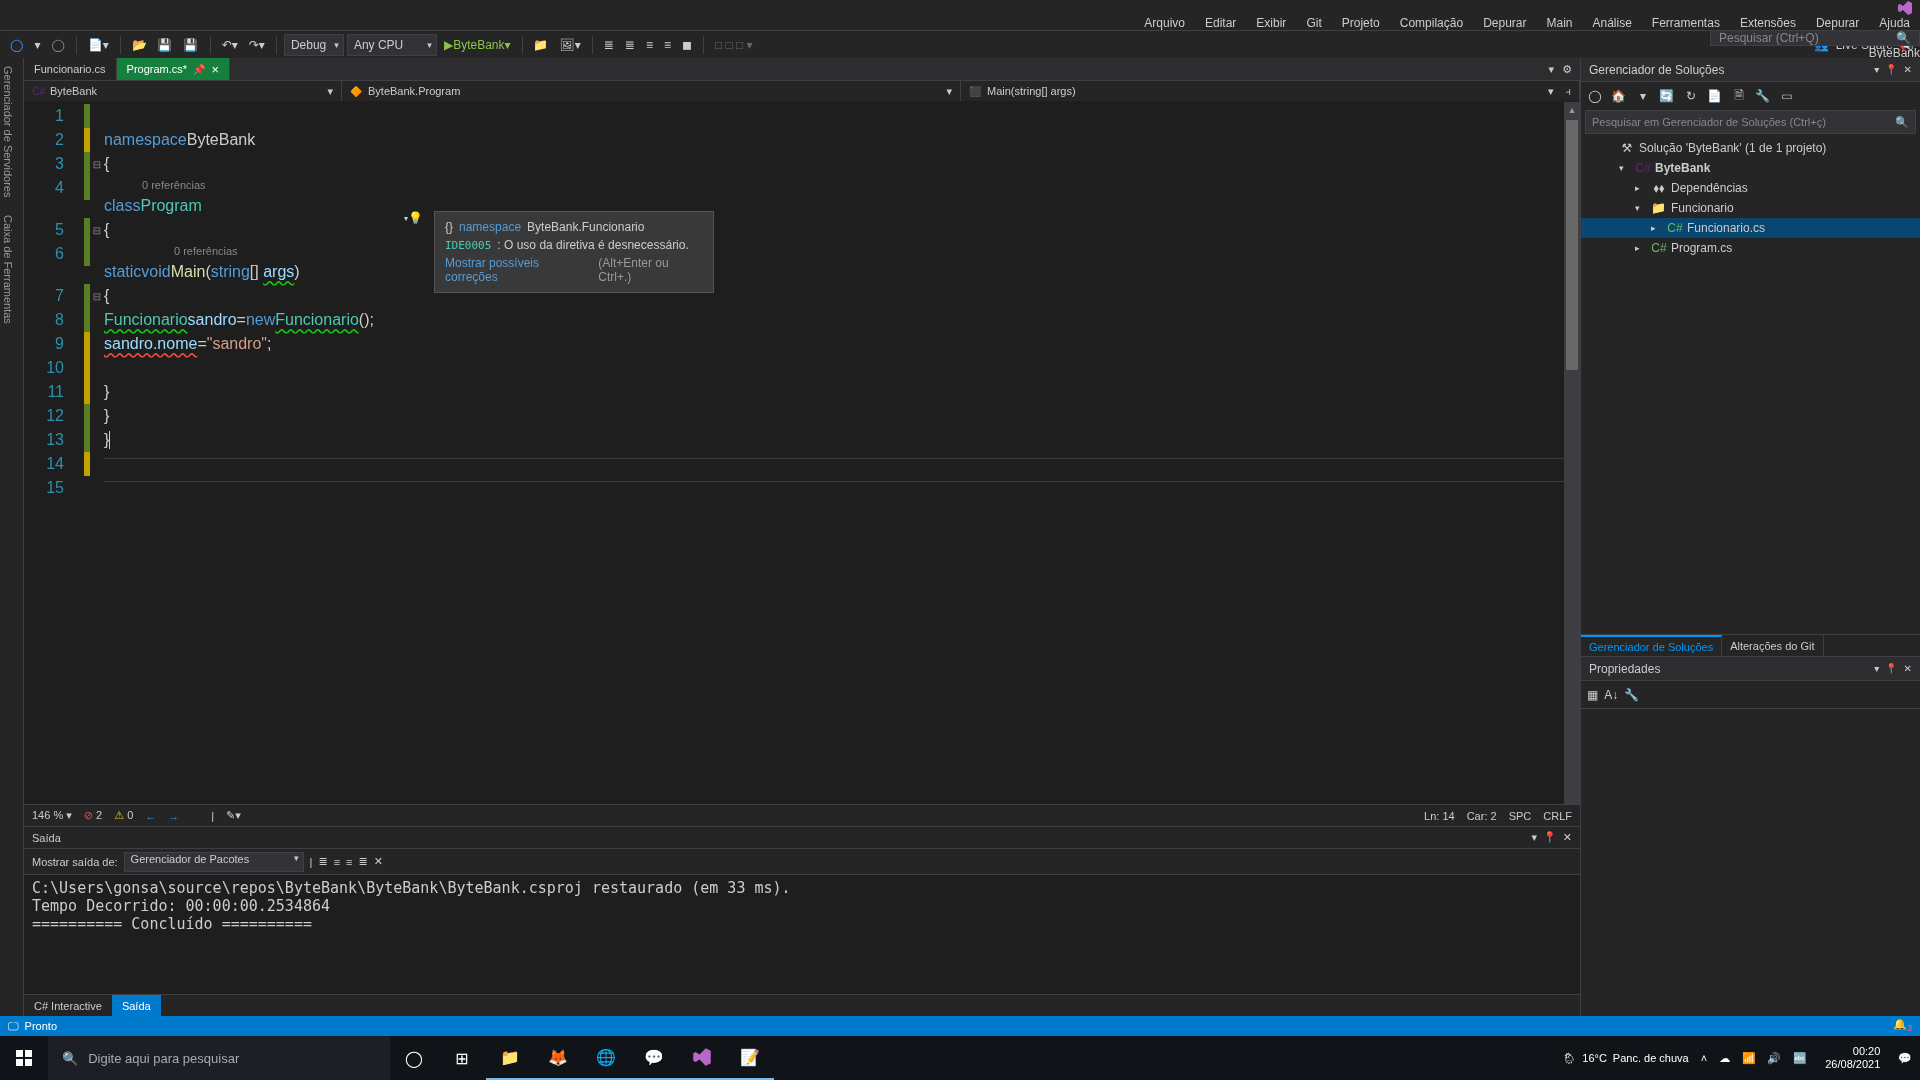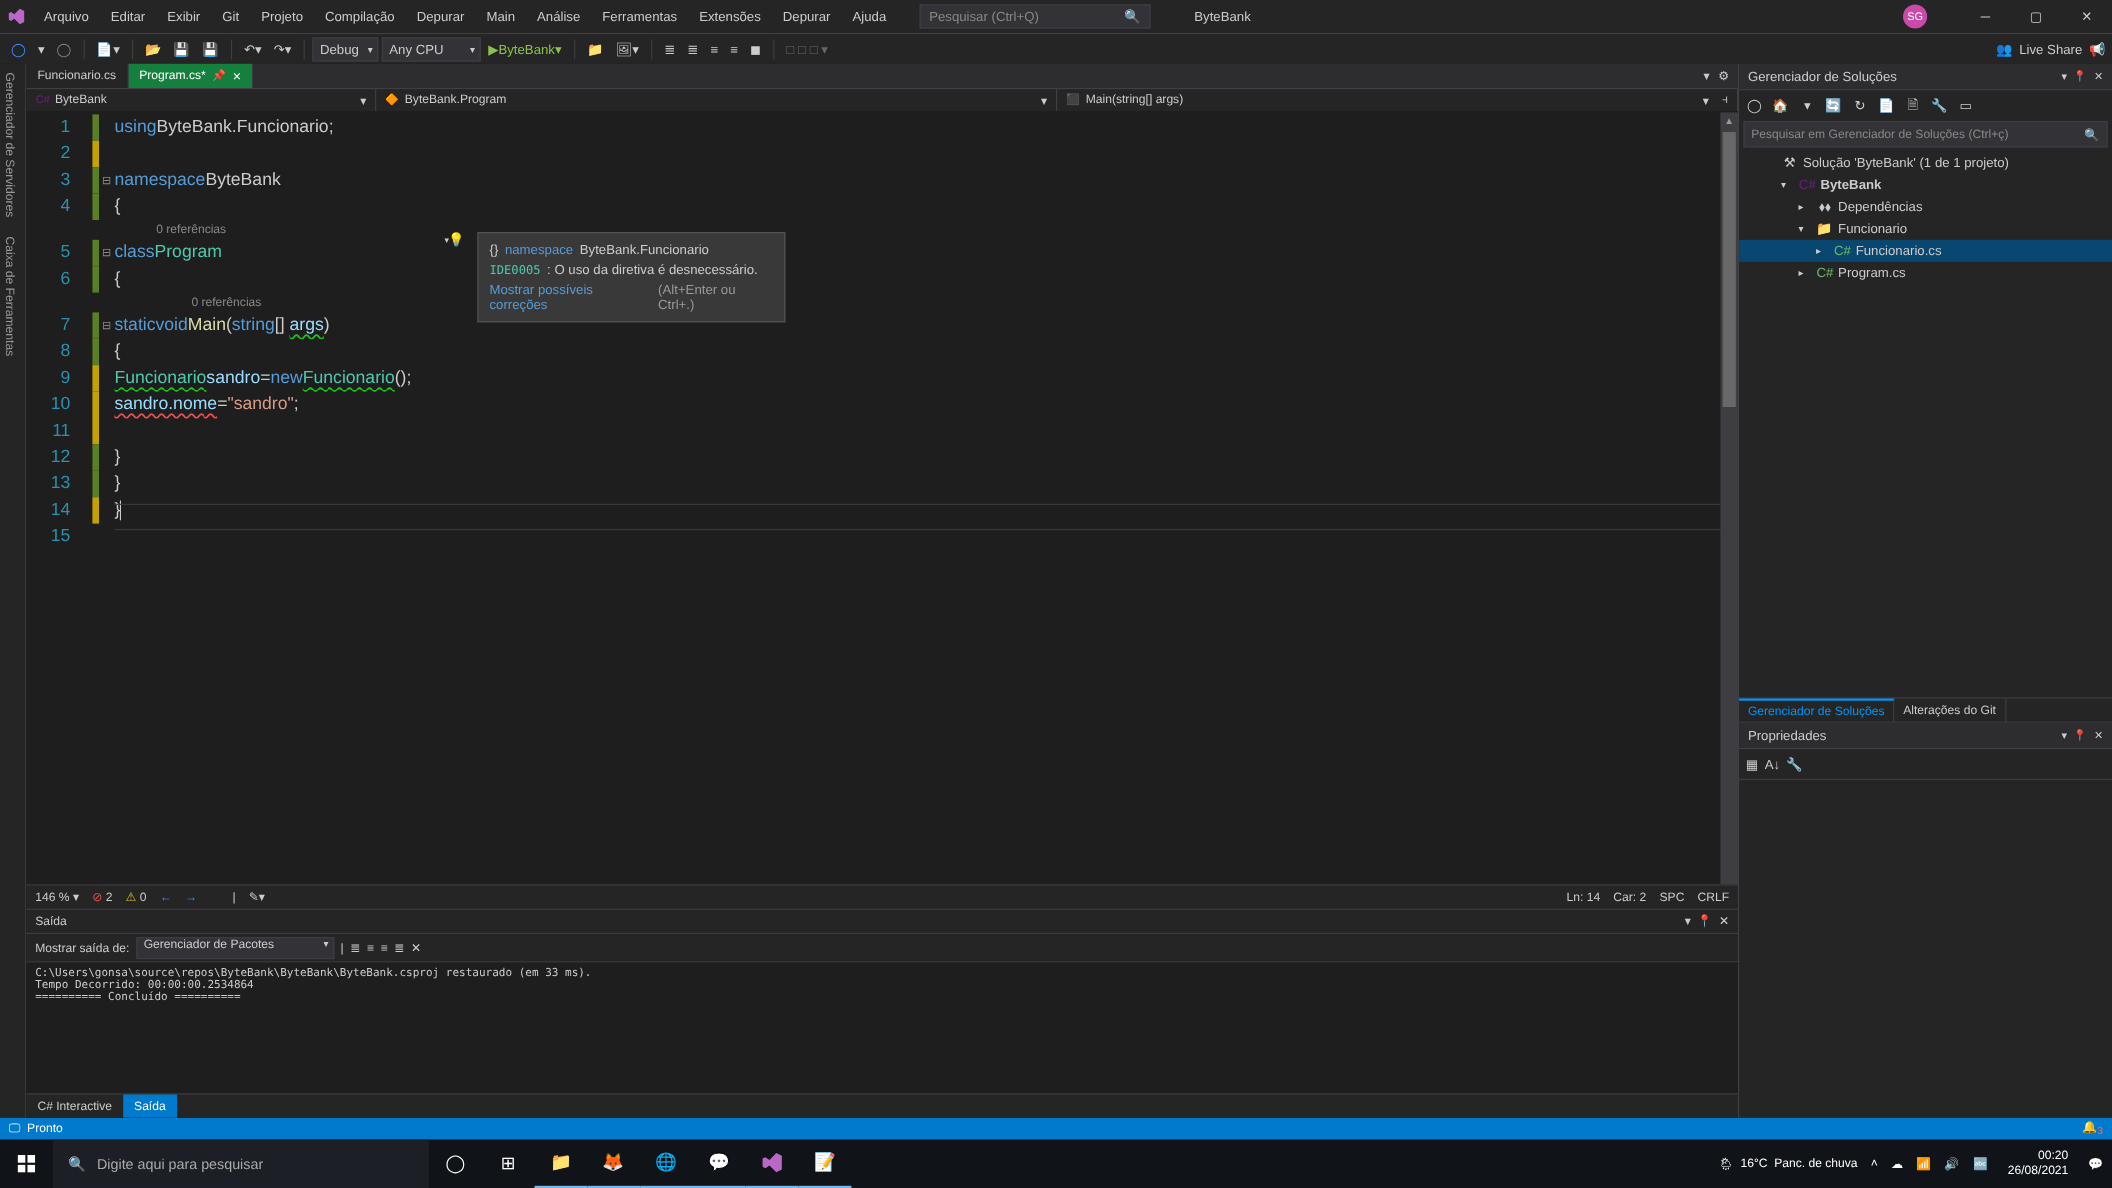--- a/index.html
+++ b/index.html
@@ -1,17 +1,17 @@
 <!DOCTYPE html>
 <html><head>
 <meta charset="utf-8">
 <style>
 * { margin: 0; padding: 0; box-sizing: border-box; font-family: 'Segoe UI', Tahoma, sans-serif; }
 body { width: 1920px; height: 1080px; background: #1e1e1e; color: #ccc; overflow: hidden; position: relative; }
-.titlebar { height: 30px; background: #252526; display: flex; align-items: center; font-size: 12px; color: #ccc; }
+.titlebar { height: 30px; background: #252526; display: flex; align-items: flex-end; font-size: 12px; color: #ccc; flex-direction: column; }
 .titlebar .vs-logo { width: 30px; height: 30px; display: flex; align-items: center; justify-content: center; }
 .titlebar .menu { display: flex; }
 .titlebar .menu > div { padding: 0 10px; cursor: pointer; }
 .titlebar .search { margin-left: 20px; background: #333337; border: 1px solid #3f3f46; height: 22px; width: 210px; display: flex; align-items: center; padding: 0 8px; font-size: 12px; color: #888; position: relative; }
 .titlebar .search .s-icon { position: absolute; right: 8px; }
 .titlebar .appname { margin-left: 40px; color: #ccc; }
 .titlebar .right { margin-left: auto; display: flex; align-items: center; }
 .titlebar .avatar { width: 22px; height: 22px; border-radius: 50%; background: #c94aa7; color: white; display: flex; align-items: center; justify-content: center; font-size: 10px; margin-right: 30px; }
 .titlebar .winbtns { display: flex; }
 .titlebar .winbtns > div { width: 46px; height: 30px; display: flex; align-items: center; justify-content: center; cursor: pointer; }
@@ -102,21 +102,21 @@
 
 .props-panel { height: 360px; border-top: 1px solid #3f3f46; display: flex; flex-direction: column; }
 .props-tb { height: 28px; display: flex; align-items: center; padding: 0 6px; gap: 6px; border-bottom: 1px solid #3f3f46; }
 
 .output-section { height: 190px; background: #252526; border-top: 1px solid #3f3f46; display: flex; flex-direction: column; justify-content: space-between; }
 .output-title { height: 22px; display: flex; align-items: center; padding: 0 8px; font-size: 11px; border-bottom: 1px solid #3f3f46; }
 .output-title .ot-right { margin-left: auto; display: flex; gap: 6px; }
 .output-tb { height: 26px; display: flex; align-items: center; padding: 0 8px; font-size: 11px; gap: 6px; border-bottom: 1px solid #3f3f46; }
 .output-tb .dd { background: #333337; border: 1px solid #3f3f46; height: 20px; padding: 0 22px 0 6px; position: relative; }
 .output-tb .dd::after { content: '▾'; position: absolute; right: 4px; font-size: 9px; }
-.output-text { flex: 1; font-family: Consolas, monospace; font-size: 10px; padding: 4px 8px; white-space: pre; color: #ccc; overflow: auto; background: #1e1e1e;}
+.output-text { flex: 1; font-family: Consolas, monospace; font-size: 15px; padding: 4px 8px; white-space: pre; color: #ccc; overflow: auto; background: #1e1e1e;}
 .output-tabs { height: 22px; display: flex; font-size: 11px; border-top: 1px solid #3f3f46; }
 .output-tabs > div { padding: 0 10px; display: flex; align-items: center; cursor: pointer; }
 .output-tabs > div.active { background: #007acc; color: white; }
 
 .statusbar { height: 20px; background: #007acc; color: white; display: flex; align-items: center; padding: 0 8px; font-size: 11px; }
 .statusbar .st-icon { margin-right: 6px; }
 
 .taskbar { height: 44px; background: #101318; display: flex; align-items: center; color: white; position: relative; }
 .taskbar .start { width: 48px; height: 44px; display: flex; align-items: center; justify-content: center; cursor: pointer; }
 .taskbar .tsearch { width: 342px; height: 44px; background: #1c1f26; display: flex; align-items: center; padding: 0 14px; gap: 10px; color: #aaa; font-size: 13px; }
@@ -300,21 +300,20 @@
           <div class="fc"></div>
           <div class="fc"></div>
           <div class="fc"></div>
           <div class="fc"></div>
           <div class="fc"></div>
           <div class="fc"></div>
           <div class="fc"></div>
       </div>
       <div class="code">
         <div class="current-line-bg" style="top:356px"></div>
-        <div class="line"><span class="kw">using</span> <span class="pun">ByteBank.Funcionario;</span></div>
         <div class="line"></div>
         <div class="line"><span class="kw">namespace</span> <span class="pun">ByteBank</span></div>
         <div class="line"><span class="pun">{</span></div>
         <div class="codelens">0 referências</div>
         <div class="line">    <span class="kw">class</span> <span class="cls">Program</span></div>
         <div class="line">    <span class="pun">{</span></div>
         <div class="codelens cl2">0 referências</div>
         <div class="line">        <span class="kw">static</span> <span class="kw">void</span> <span class="mth">Main</span><span class="pun">(</span><span class="kw">string</span><span class="pun">[] </span><span class="var wavy">args</span><span class="pun">)</span></div>
         <div class="line">        <span class="pun">{</span></div>
         <div class="line">            <span class="cls wavy">Funcionario</span> <span class="var">sandro</span> <span class="pun">=</span> <span class="kw">new</span> <span class="cls wavy">Funcionario</span><span class="pun">();</span></div>

